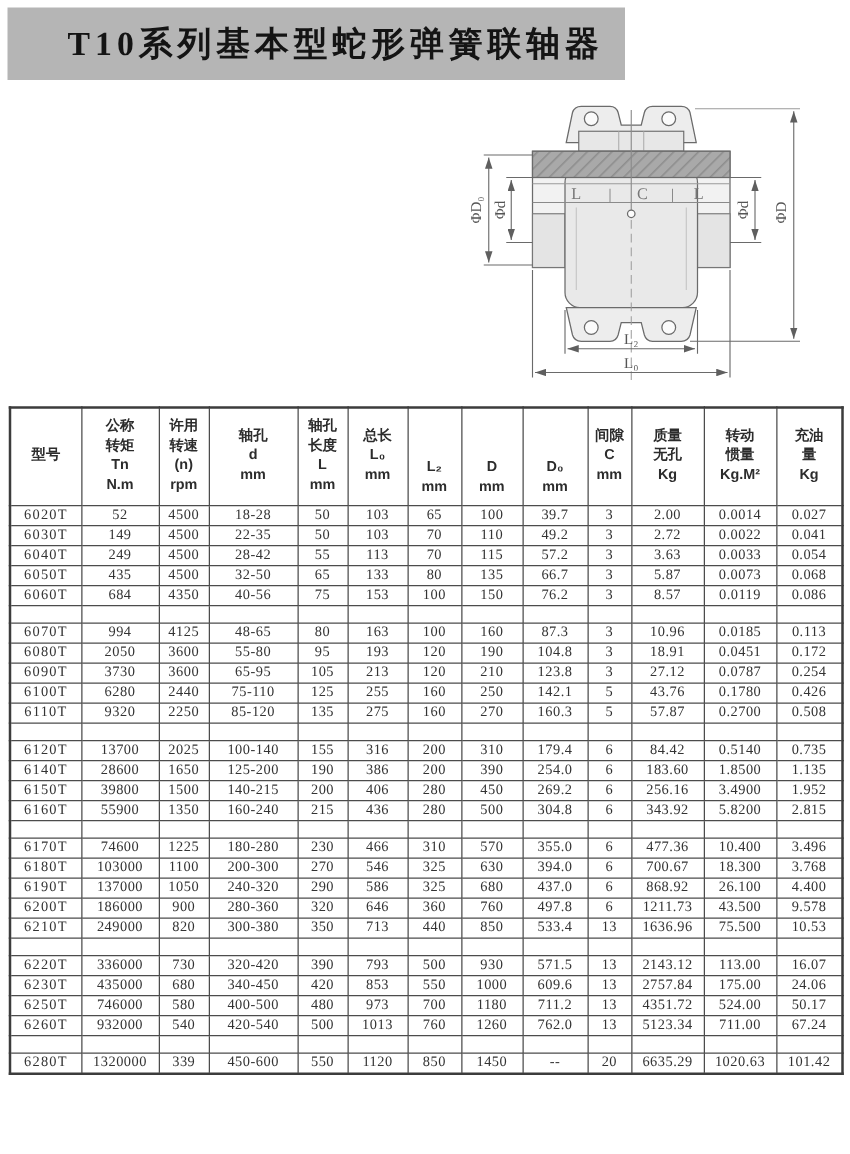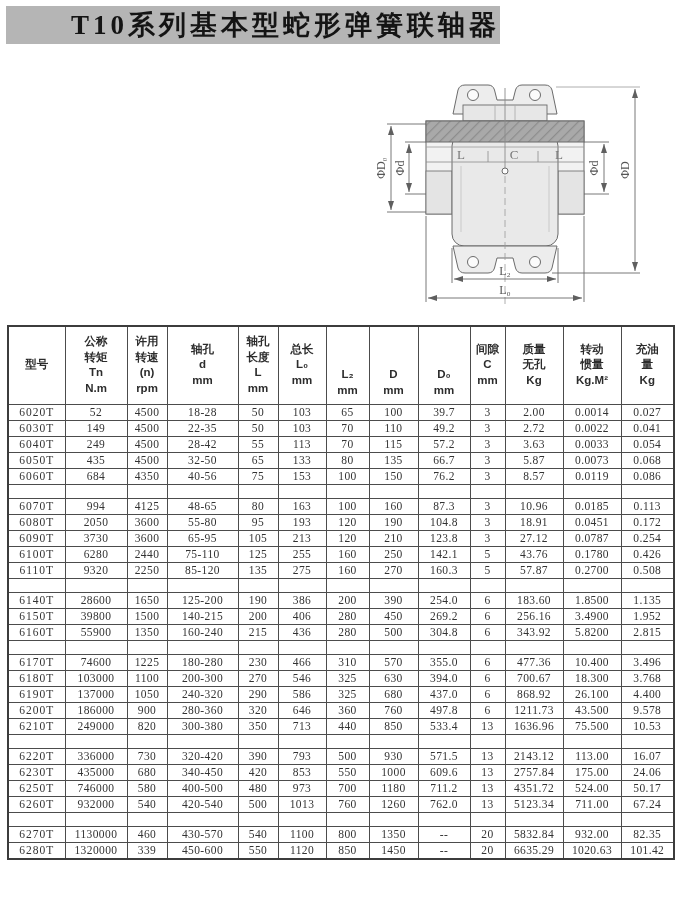--- a/index.html
+++ b/index.html
@@ -7,24 +7,24 @@
     width:680px;height:923px;
     background:#ffffff;
     font-family:"Liberation Serif",serif;
     position:relative;
     overflow:hidden;
   }
   .page{position:absolute;inset:0;}
 
   
   .banner{
-    position:absolute;left:6px;top:6px;width:494px;height:38px;
+    position:absolute;left:6px;top:6px;width:494px;height:58px;
     background:#b5b5b5;
     display:flex;align-items:center;
-    padding-left:48px;box-sizing:border-box;justify-content:flex-end;
+    padding-left:48px;box-sizing:border-box;
   }
   .banner span{
     font-family:"Liberation Serif",serif;
     font-weight:bold;
     font-size:27px;
     letter-spacing:4px;
     color:#141414;
   }
 
   
@@ -390,20 +390,35 @@
             <td>&nbsp;</td>
             <td>&nbsp;</td>
             <td>&nbsp;</td>
             <td>&nbsp;</td>
             <td>&nbsp;</td>
             <td>&nbsp;</td>
             <td>&nbsp;</td>
             <td>&nbsp;</td>
           </tr>
           <tr>
+            <td>6120T</td>
+            <td>13700</td>
+            <td>2025</td>
+            <td>100-140</td>
+            <td>155</td>
+            <td>316</td>
+            <td>200</td>
+            <td>310</td>
+            <td>179.4</td>
+            <td>6</td>
+            <td>84.42</td>
+            <td>0.5140</td>
+            <td>0.735</td>
+          </tr>
+          <tr>
             <td>6140T</td>
             <td>28600</td>
             <td>1650</td>
             <td>125-200</td>
             <td>190</td>
             <td>386</td>
             <td>200</td>
             <td>390</td>
             <td>254.0</td>
             <td>6</td>
@@ -615,35 +630,20 @@
             <td>&nbsp;</td>
             <td>&nbsp;</td>
             <td>&nbsp;</td>
             <td>&nbsp;</td>
             <td>&nbsp;</td>
             <td>&nbsp;</td>
             <td>&nbsp;</td>
             <td>&nbsp;</td>
           </tr>
           <tr>
-            <td>6270T</td>
-            <td>1130000</td>
-            <td>460</td>
-            <td>430-570</td>
-            <td>540</td>
-            <td>1100</td>
-            <td>800</td>
-            <td>1350</td>
-            <td>--</td>
-            <td>20</td>
-            <td>5832.84</td>
-            <td>932.00</td>
-            <td>82.35</td>
-          </tr>
-          <tr>
             <td>6280T</td>
             <td>1320000</td>
             <td>339</td>
             <td>450-600</td>
             <td>550</td>
             <td>1120</td>
             <td>850</td>
             <td>1450</td>
             <td>--</td>
             <td>20</td>

